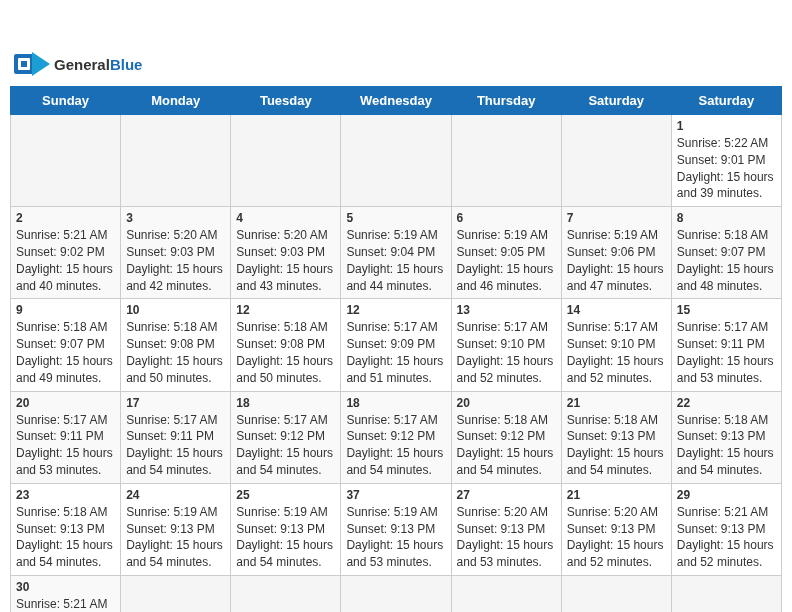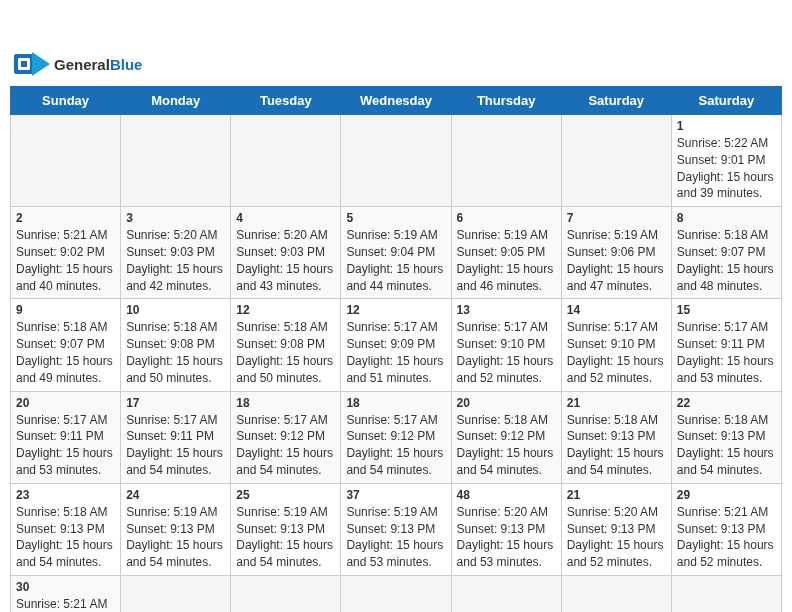--- a/index.html
+++ b/index.html
@@ -228,21 +228,21 @@
         </td>
         <td>
           <span class="day-number">25</span>
           <div class="day-info">Sunrise: 5:19 AM<br>Sunset: 9:13 PM<br>Daylight: 15 hours and 54 minutes.</div>
         </td>
         <td>
           <span class="day-number">37</span>
           <div class="day-info">Sunrise: 5:19 AM<br>Sunset: 9:13 PM<br>Daylight: 15 hours and 53 minutes.</div>
         </td>
         <td>
-          <span class="day-number">48</span>
+          <span class="day-number">27</span>
           <div class="day-info">Sunrise: 5:20 AM<br>Sunset: 9:13 PM<br>Daylight: 15 hours and 53 minutes.</div>
         </td>
         <td>
           <span class="day-number">21</span>
           <div class="day-info">Sunrise: 5:20 AM<br>Sunset: 9:13 PM<br>Daylight: 15 hours and 52 minutes.</div>
         </td>
         <td>
           <span class="day-number">29</span>
           <div class="day-info">Sunrise: 5:21 AM<br>Sunset: 9:13 PM<br>Daylight: 15 hours and 52 minutes.</div>
         </td>

